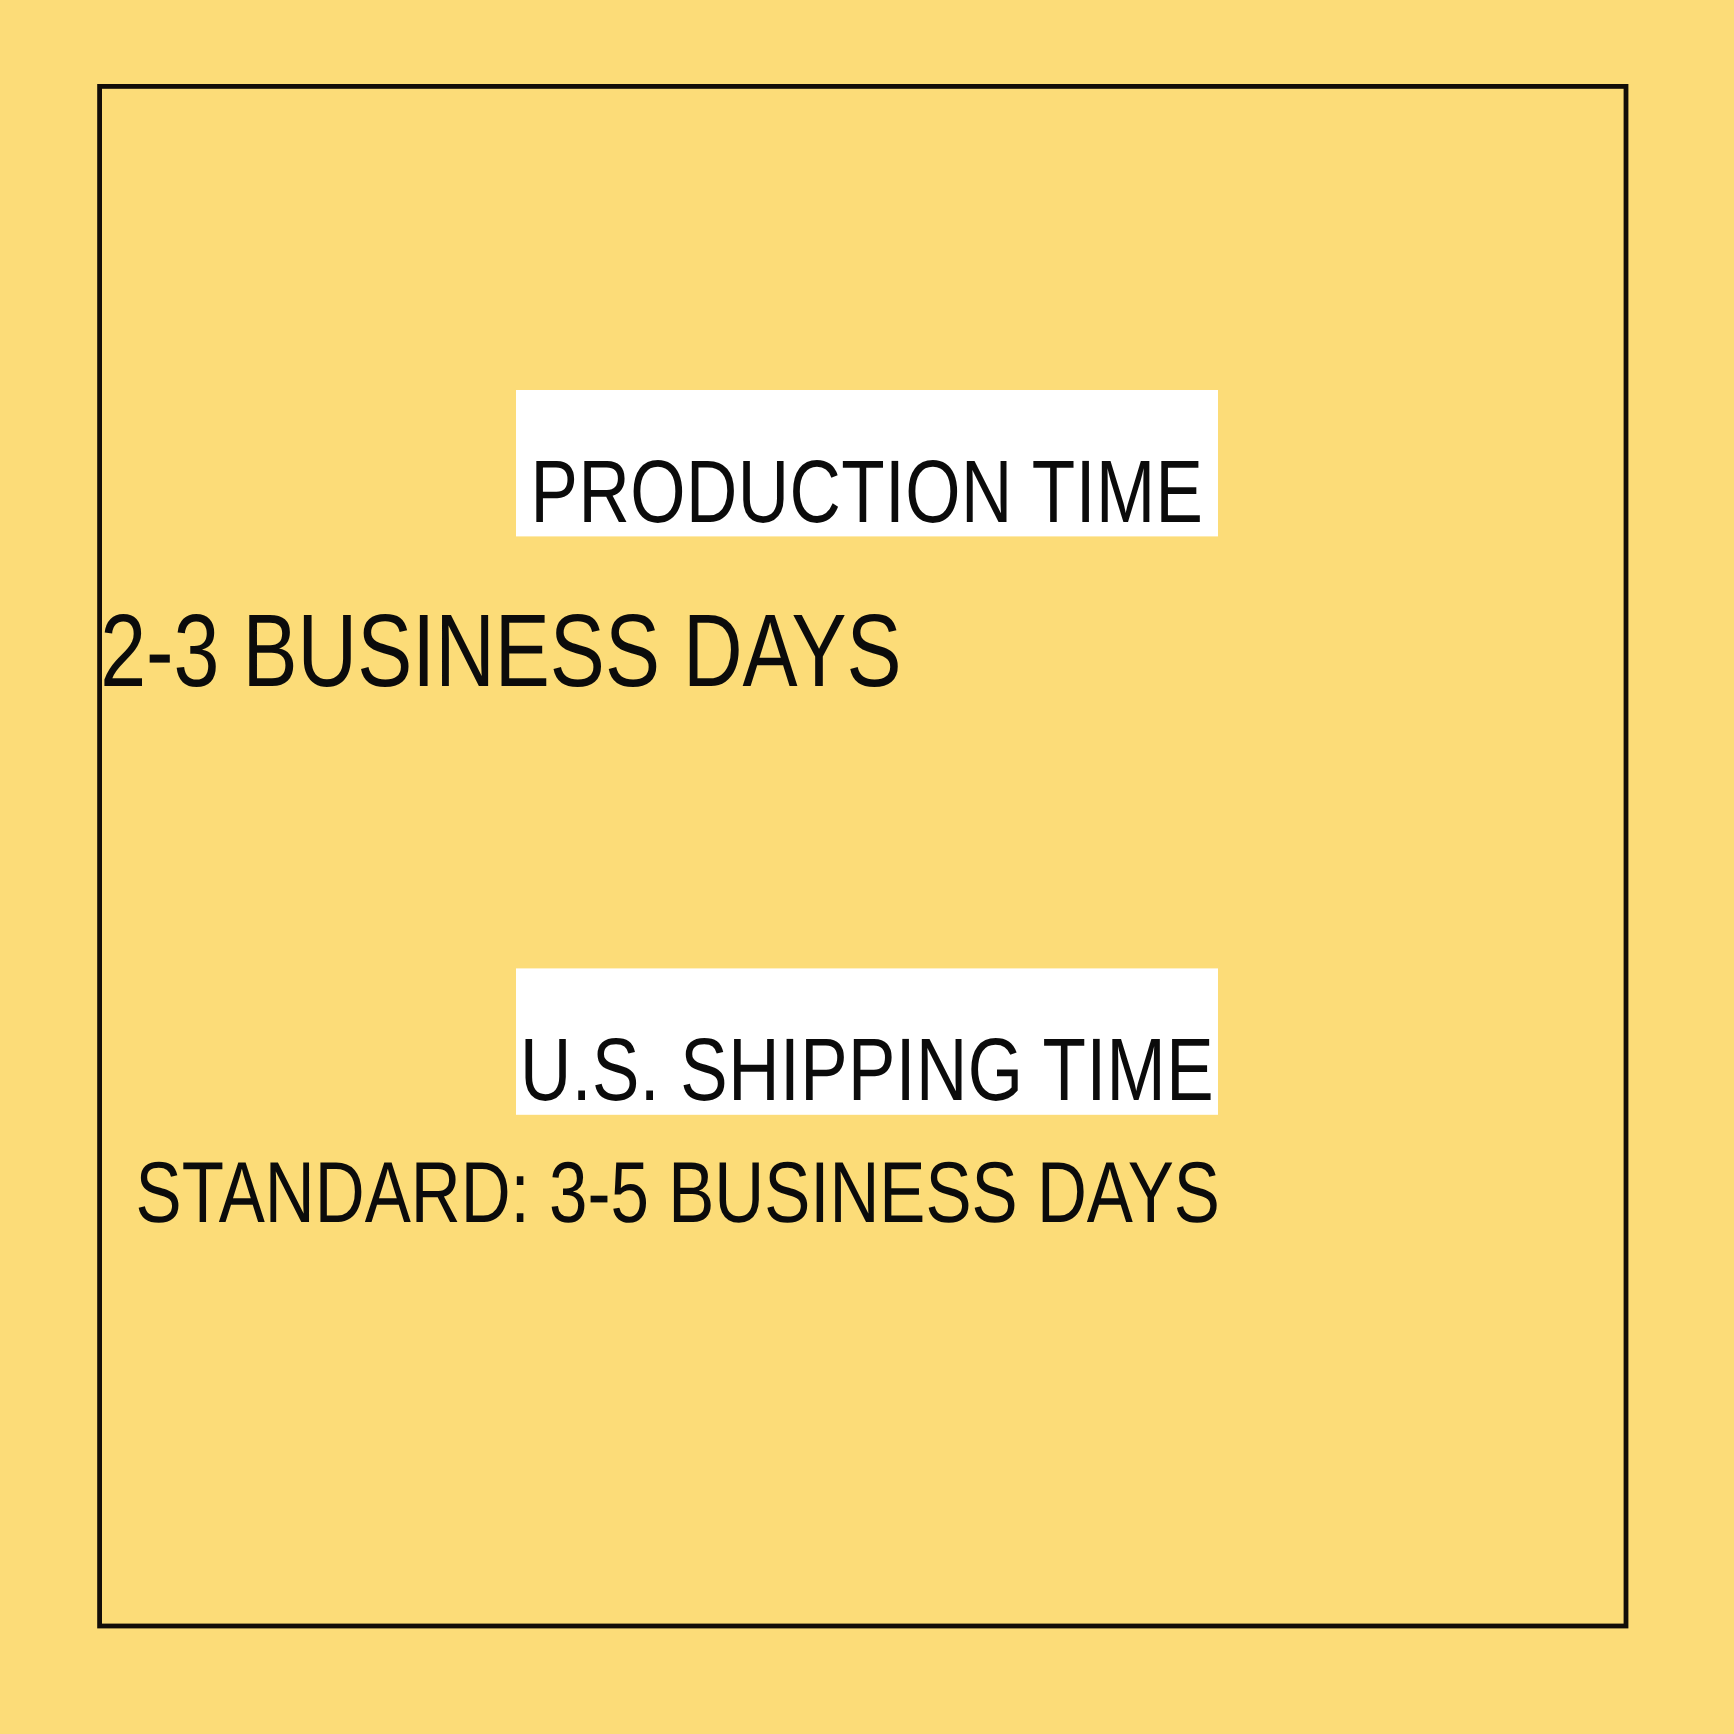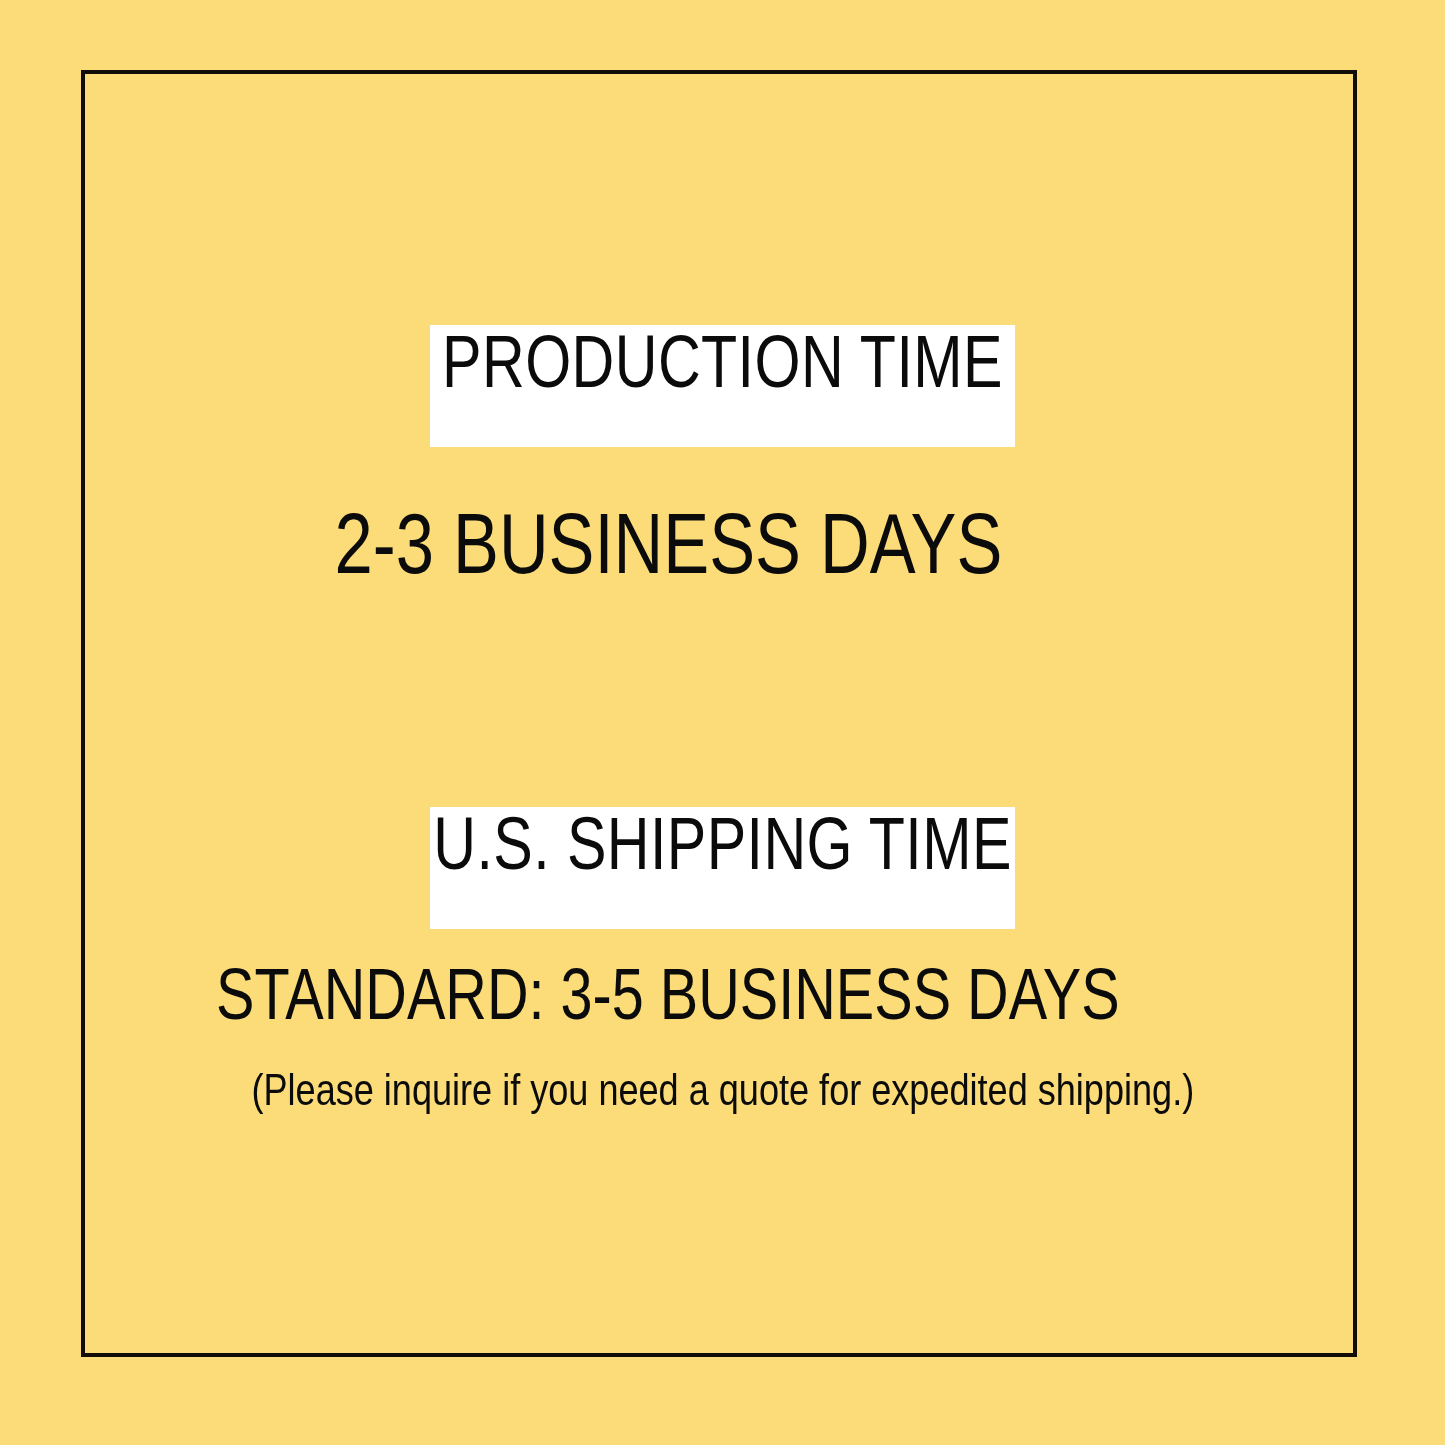--- a/index.html
+++ b/index.html
@@ -32,21 +32,21 @@
     border: 4px solid #120d08;
     box-sizing: border-box;
     pointer-events: none;
   }
 
   
   .label-plate {
     position: absolute;
     background: #ffffff;
     display: flex;
-    align-items: flex-start;
+    align-items: flex-end;
     justify-content: center;
     box-sizing: border-box;
   }
   #plate-production {
     left: 430px;
     top: 325px;
     width: 585px;
     height: 122px;
   }
   #plate-shipping {
@@ -66,21 +66,20 @@
     transform: scaleX(0.80);
     transform-origin: center center;
     font-weight: 400;
   }
 
   
   .headline {
     position: absolute;
     left: 0;
     width: 1336px;
-    text-align: center;
     color: #0b0b0b;
     white-space: nowrap;
     line-height: 1;
     font-weight: 400;
   }
   #headline-production {
     top: 500px;
     font-size: 86px;
   }
   #headline-production .shrink {
@@ -133,17 +132,14 @@
   </div>
 
   <div class="label-plate" id="plate-shipping">
     <span class="plate-text">U.S. SHIPPING TIME</span>
   </div>
 
   <div class="headline" id="headline-shipping">
     <span class="shrink">STANDARD: 3-5 BUSINESS DAYS</span>
   </div>
 
-  <div id="note">
-    <span class="shrink">(Please inquire if you need a quote for expedited shipping.)</span>
-  </div>
 
 </div>
 
 </body></html>

